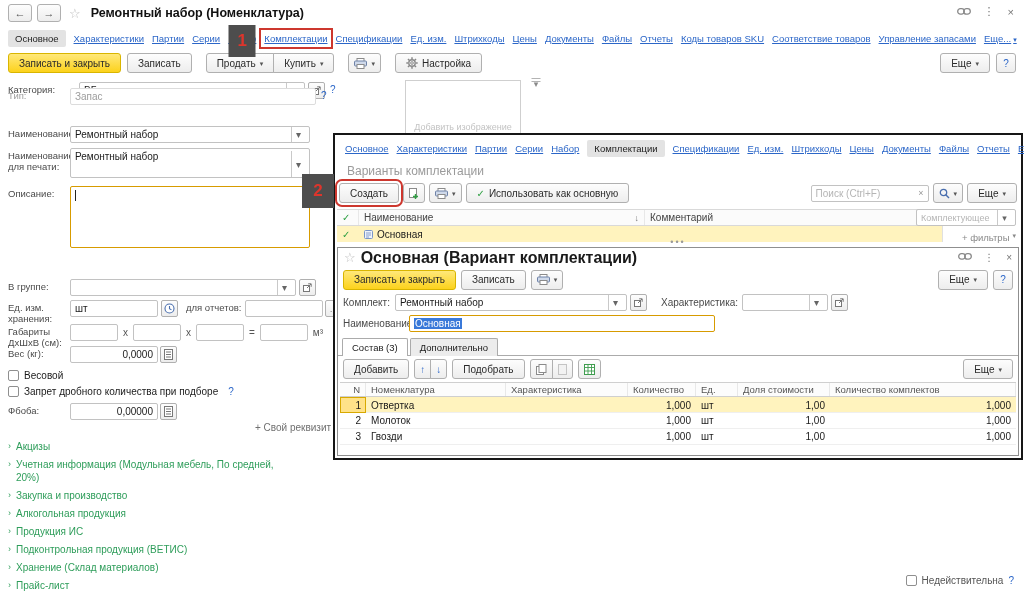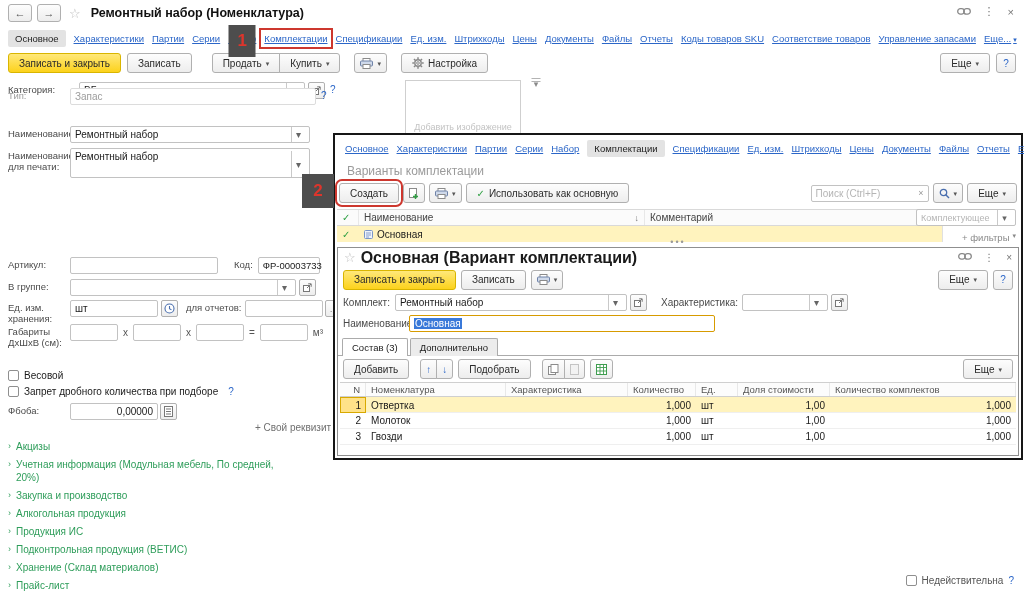--- a/index.html
+++ b/index.html
@@ -9,21 +9,21 @@
 
   
   .btn { display:inline-flex; align-items:center; gap:4px; height:20px; padding:0 10px;
          background:linear-gradient(#fdfdfd,#ededed); border:1px solid #b0b0b0; border-radius:3px;
          font-size:10px; color:#2a2a2a; cursor:default; white-space:nowrap; }
   .btn.yellow { background:linear-gradient(#ffe87a,#fcd21c); border-color:#d9b500; }
   .btn.icon-only { padding:0 5px; }
   .caret { font-size:7px; color:#555; line-height:1; }
   .grp { display:inline-flex; }
   .grp .btn { border-radius:0; margin-left:-1px; }
-  .grp .btn:first-child { border-radius:3px 0 0 3px; margin-left:6px; }
+  .grp .btn:first-child { border-radius:3px 0 0 3px; margin-left:0; }
   .grp .btn:last-child { border-radius:0 3px 3px 0; }
   .field { position:relative; display:flex; align-items:center; height:17px; background:#fff;
            border:1px solid #c2c2c2; border-radius:2px; padding:0 4px; font-size:10px; }
   .field .dd { margin-left:auto; align-self:stretch; width:14px; border-left:1px solid #c9c9c9;
                display:flex; align-items:center; justify-content:center; color:#666; }
   .field.focus { border-color:#d79b00; }
   .field.disabled { border-color:#dcdcdc; color:#9c9c9c; }
   .field .ph { color:#b5b5b5; }
   .sqbtn { display:inline-flex; align-items:center; justify-content:center; width:17px; height:17px;
            background:linear-gradient(#fdfdfd,#ededed); border:1px solid #b0b0b0; border-radius:2px; }
@@ -247,31 +247,28 @@
   </div>
 
   <div class="frow" style="top:148px;">
     <span class="lbl">Наименование для печати:</span>
     <span class="field" style="width:240px;height:30px;align-items:flex-start;padding-top:2px;">
         <span>Ремонтный набор</span>
         <span class="dd" style="align-self:stretch;">▾</span>
       </span>
   </div>
 
-
-  <div class="frow" style="top:257px;">
-    <span class="lbl">Артикул:</span>
-    <span class="field" style="width:148px;">
+  <div class="frow" style="top:186px;">
+    <span class="lbl">Описание:</span>
+    <span class="field focus" style="width:240px;height:62px;align-items:flex-start;">
+        <span class="caret-line"></span>
         <span></span>
       </span>
-    <span class="lbl" style="width:auto;margin-left:16px;margin-right:5px;">Код:</span>
-    <span class="field" style="width:62px;font-size:9.5px;">
-        <span>ФР-00003733</span>
-      </span>
-  </div>
+  </div>
+
 
   <div class="frow" style="top:279px;">
     <span class="lbl">В группе:</span>
     <span class="field" style="width:226px;">
         <span></span>
         <span class="dd">▾</span>
       </span>
     <span class="sqbtn" style="margin-left:3px;">
         <svg width="9" height="9" viewBox="0 0 9 9">
           <rect x="0.5" y="2.5" width="6" height="6" fill="#fff" stroke="#777"></rect>
@@ -303,20 +300,34 @@
     <span class="field" style="width:48px;"></span>
     <span class="sep">x</span>
     <span class="field" style="width:48px;"></span>
     <span class="sep">x</span>
     <span class="field" style="width:48px;"></span>
     <span class="sep">=</span>
     <span class="field" style="width:48px;"></span>
     <span class="sep">м³</span>
   </div>
 
+  <div class="frow" style="top:346px;">
+    <span class="lbl">Вес (кг):</span>
+    <span class="field" style="width:88px;justify-content:flex-end;">
+        <span>0,0000</span>
+      </span>
+    <span class="sqbtn" style="margin-left:2px;">
+        <svg width="9" height="11" viewBox="0 0 9 11">
+          <rect x="0.5" y="0.5" width="8" height="10" fill="#fff" stroke="#777"></rect>
+          <line x1="2" y1="3" x2="7" y2="3" stroke="#777"></line>
+          <line x1="2" y1="5.5" x2="7" y2="5.5" stroke="#777"></line>
+          <line x1="2" y1="8" x2="7" y2="8" stroke="#777"></line>
+        </svg>
+      </span>
+  </div>
 
   <div class="frow" style="top:370px;align-items:center;gap:5px;">
     <span class="cb"></span>
     <span>Весовой</span>
   </div>
 
   <div class="frow" style="top:386px;align-items:center;gap:5px;">
     <span class="cb"></span>
     <span>Запрет дробного количества при подборе</span>
     <span class="q" style="padding-top:0;">?</span>

